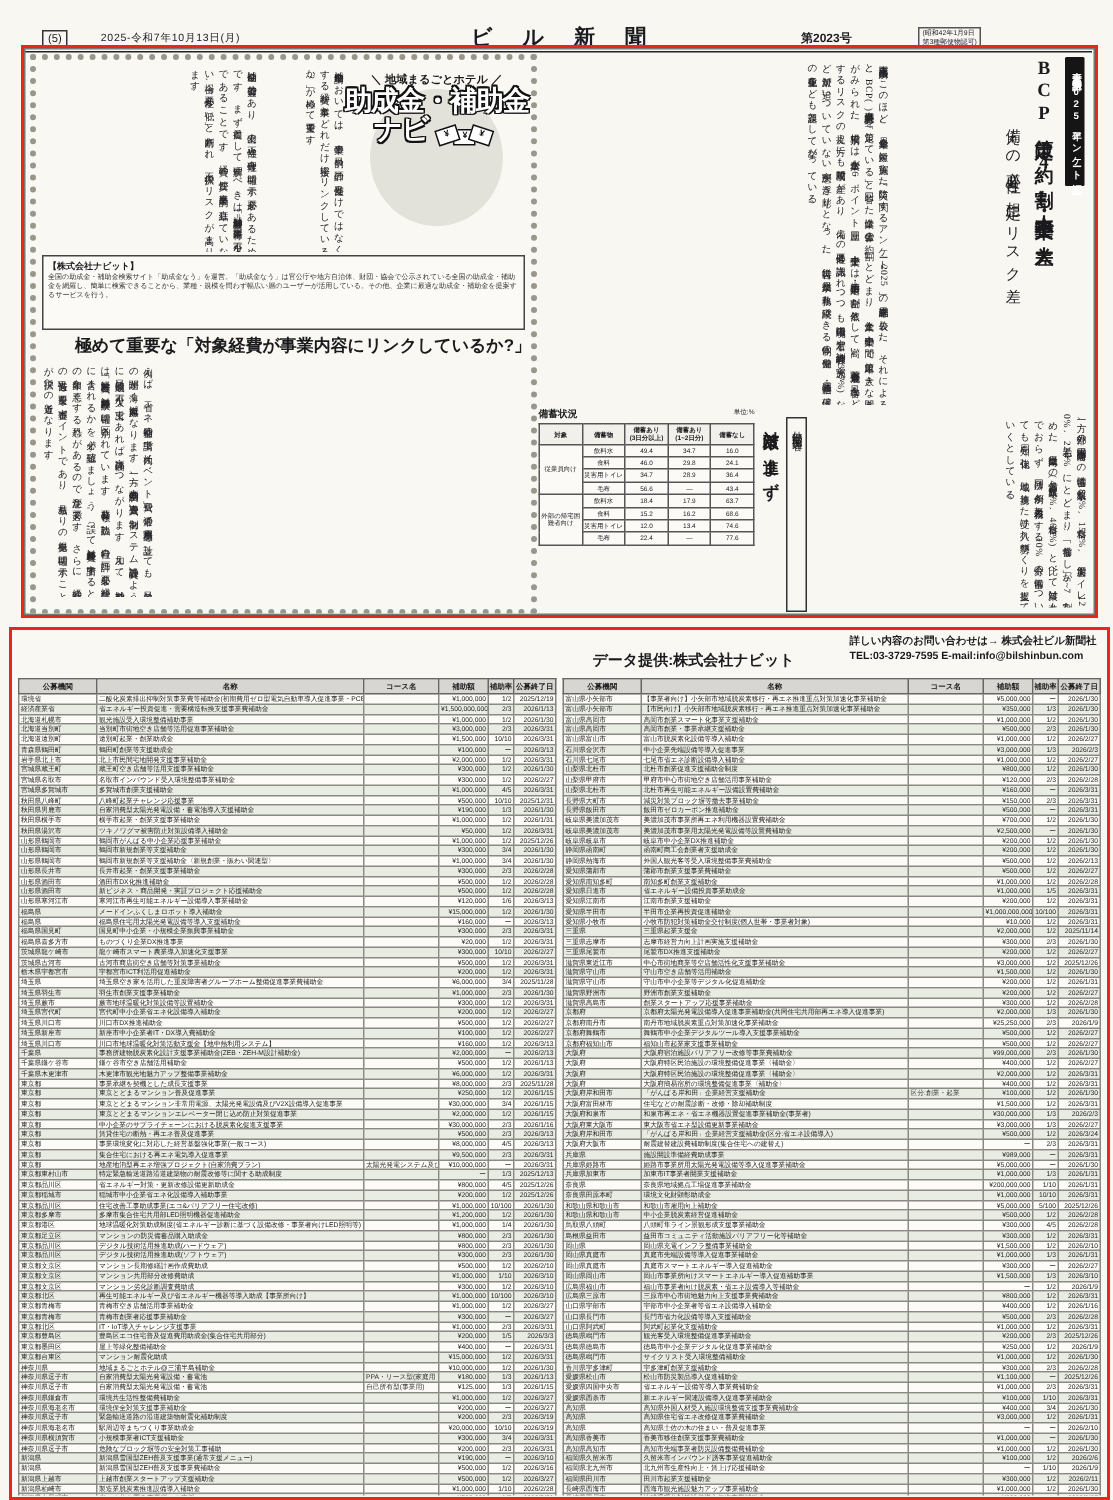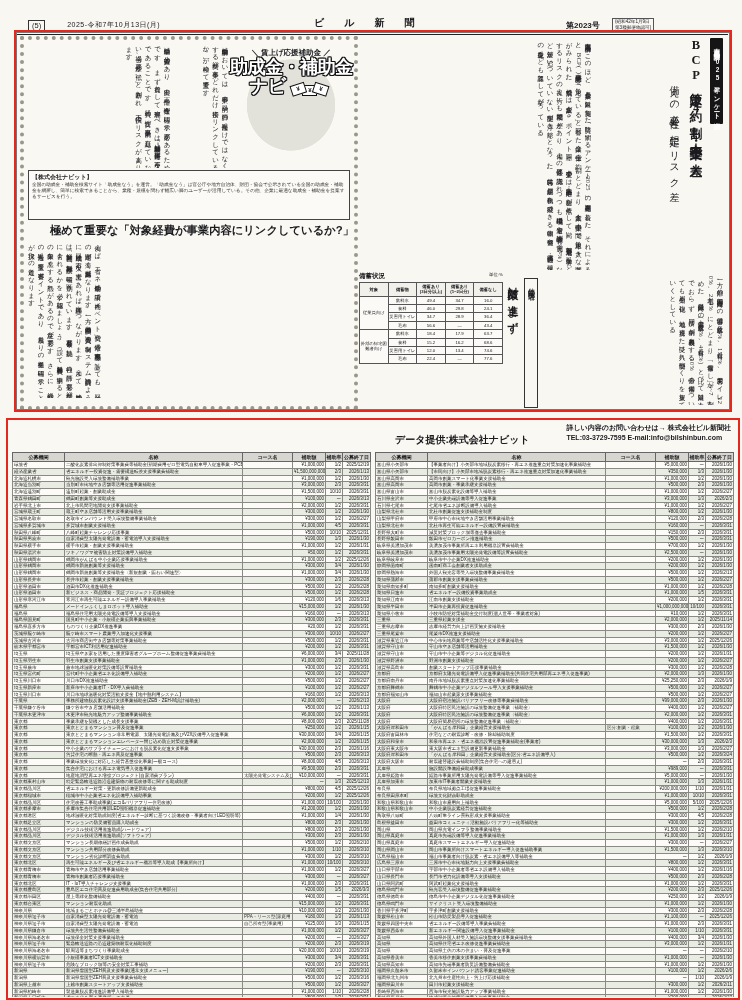--- a/index.html
+++ b/index.html
@@ -6,23 +6,23 @@
   .page{position:relative;width:742px;height:1000px;margin:0 auto;background:#f8f7f2;
         font-family:"Liberation Sans","DejaVu Sans",sans-serif;color:#1b1b1e;overflow:hidden;}
   .serif{font-family:"Liberation Serif","DejaVu Serif",serif;}
   .vup{writing-mode:vertical-rl;text-orientation:upright;}
 
   
   .masthead-strip{position:absolute;left:14px;right:14px;top:16px;height:18px;
       border-bottom:1.5px solid #222;display:flex;align-items:center;font-size:7px;}
   .mh-page{margin-left:14px;border:0.5px solid #333;padding:0 3px;font-size:7.5px;}
   .mh-date{margin-left:22px;font-size:7px;letter-spacing:0.5px;}
-  .mh-title{position:absolute;left:300px;top:0;font-size:10px;font-weight:bold;letter-spacing:20px;
+  .mh-title{position:absolute;left:300px;top:0;font-size:14px;font-weight:bold;letter-spacing:20px;
       font-family:Liberation Mono, monospace;white-space:nowrap;}
-  .mh-issue{position:absolute;left:520px;font-size:8px;font-weight:bold;margin-left:32px;}
+  .mh-issue{position:absolute;left:520px;font-size:8px;font-weight:bold;}
   .mh-postal{position:absolute;left:598px;font-size:4.6px;white-space:pre-line;line-height:1.25;border:0.5px solid #555;padding:0 2px;}
 
   
   .red-box{position:absolute;border:2.5px solid #e5281e;background:transparent;}
   #top-box{left:14px;top:30px;width:714px;height:378px;}
   #bottom-box{left:6px;top:418px;width:730px;height:578px;}
   .inner-line{position:absolute;inset:0;border:0.5px solid #777;}
 
   
   .top-inner{position:absolute;inset:1px;overflow:hidden;}
@@ -118,21 +118,21 @@
 
   <div class="red-box" id="top-box">
     <div class="inner-line"></div>
     <div class="top-inner">
 
       <div class="feature">
         <div class="feat-top">
           <div class="feat-cont vbody">補助金は公的資金であり、支出の正当性や合理性を明確に示す必要があるためです。まず前提として理解すべきは「補助対象経費=事業遂行に不可欠な支出」であることです。経費の性質が事業目的と直結していない場合、「必要性が低い」と判断され、不採択のリスクが高まります。</div>
           <div class="feat-intro vbody">補助金申請においては、事業の目的や計画の妥当性だけではなく「申請する経費が事業とどれだけ密接にリンクしているか?」が極めて重要です。</div>
           <div class="logo-block">
-            <div class="logo-callout">＼ 賃上げ応援補助金 ／</div>
+            <div class="logo-callout">＼ 地域まるごとホテル ／</div>
             <div class="logo-title">助成金・補助金</div>
             <div class="logo-title">
               <span>ナビ</span><span class="money">
                   <i>¥</i>
                   <i>¥</i>
                   <i>¥</i>
                 </span>
             </div>
           </div>
         </div>

